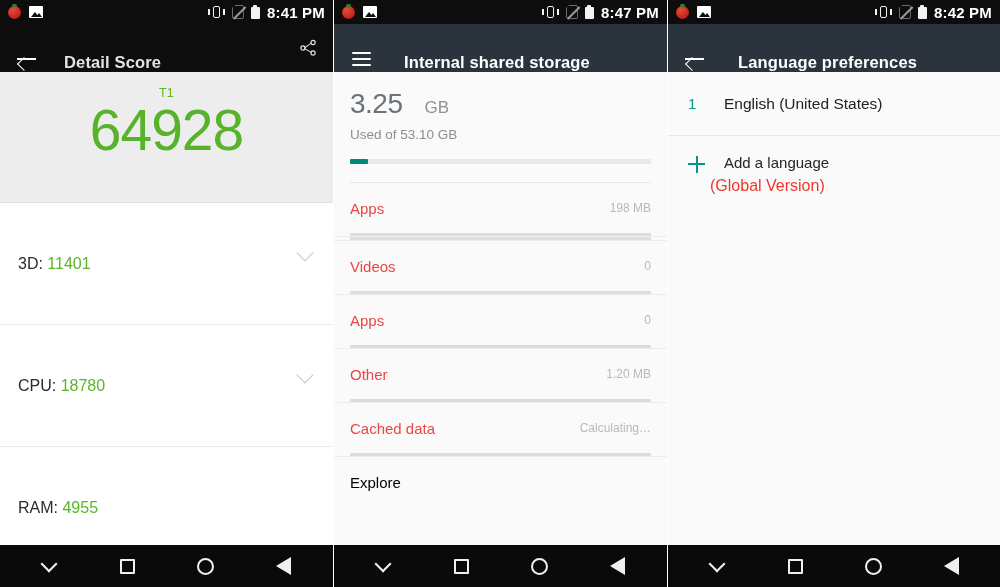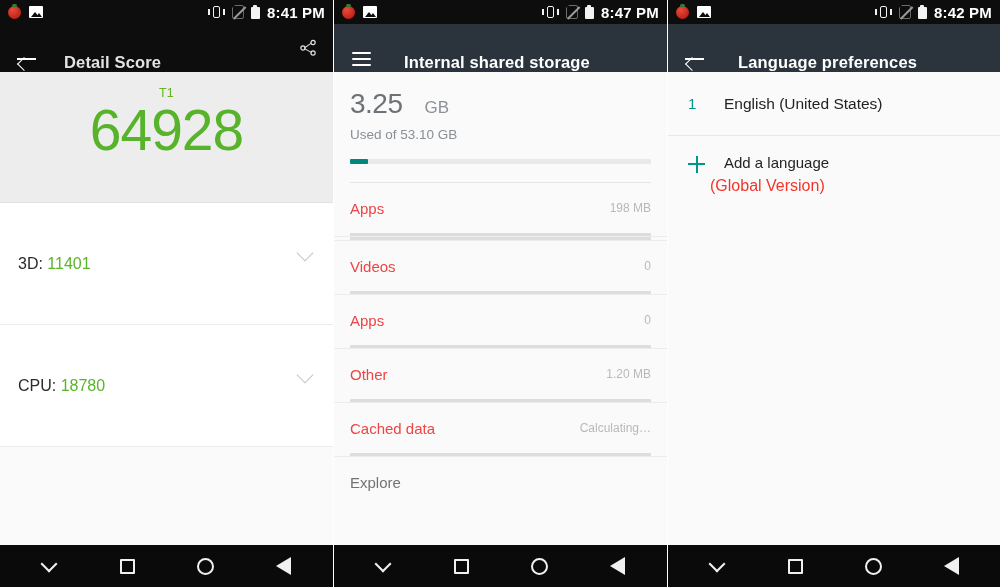--- a/index.html
+++ b/index.html
@@ -135,21 +135,21 @@
   .storage-divider { height: 1px; background: #e6e6e6; margin-top: 18px; }
   .cat-list { background: #fafafa; }
   .cat-row { padding: 0 16px; position: relative; }
   .cat-line { height: 50px; display: flex; align-items: center; justify-content: space-between; }
   .cat-name { font-size: 15px; color: #ef4444; }
   .cat-size { font-size: 12px; color: #b6b9bb; }
   .cat-bar { height: 4px; background: #dcdddd; border-radius: 1px; margin-bottom: 0px; }
   .cat-sep { height: 1px; background: #ececec; position: absolute; left: 0; right: 0; bottom: 0; }
   .explore-row { padding: 0 16px; }
   .explore-line { height: 50px; display: flex; align-items: center; }
-  .explore-name { font-size: 15px; color: #737373; }
+  .explore-name { font-size: 15px; color: #000000; }
 
   
   .lang-list { background: #fafafa; }
   .lang-row {
     height: 64px; display: flex; align-items: center; padding: 0 20px;
     border-bottom: 1px solid #e8e8e8;
   }
   .lang-index { width: 36px; font-size: 15px; color: #009688; }
   .lang-name { font-size: 15.5px; color: #222222; }
   .add-row { display: flex; align-items: flex-start; padding: 18px 20px 0 20px; }
@@ -232,20 +232,23 @@
 
     <div class="score-list">
       <div class="score-row">
         <div class="txt"><span>3D: </span><span class="num">11401</span></div>
         <span class="chev-down"></span>
       </div>
       <div class="score-row">
         <div class="txt"><span>CPU: </span><span class="num">18780</span></div>
         <span class="chev-down"></span>
       </div>
+      <div class="score-row">
+        <div class="txt"><span>RAM: </span><span class="num">4955</span></div>
+      </div>
     </div>
 
     <div class="navbar">
       <div class="nav-btn">
           <span class="nav-chevron"></span>
         </div>
       <div class="nav-btn">
           <span class="nav-square"></span>
         </div>
       <div class="nav-btn">

